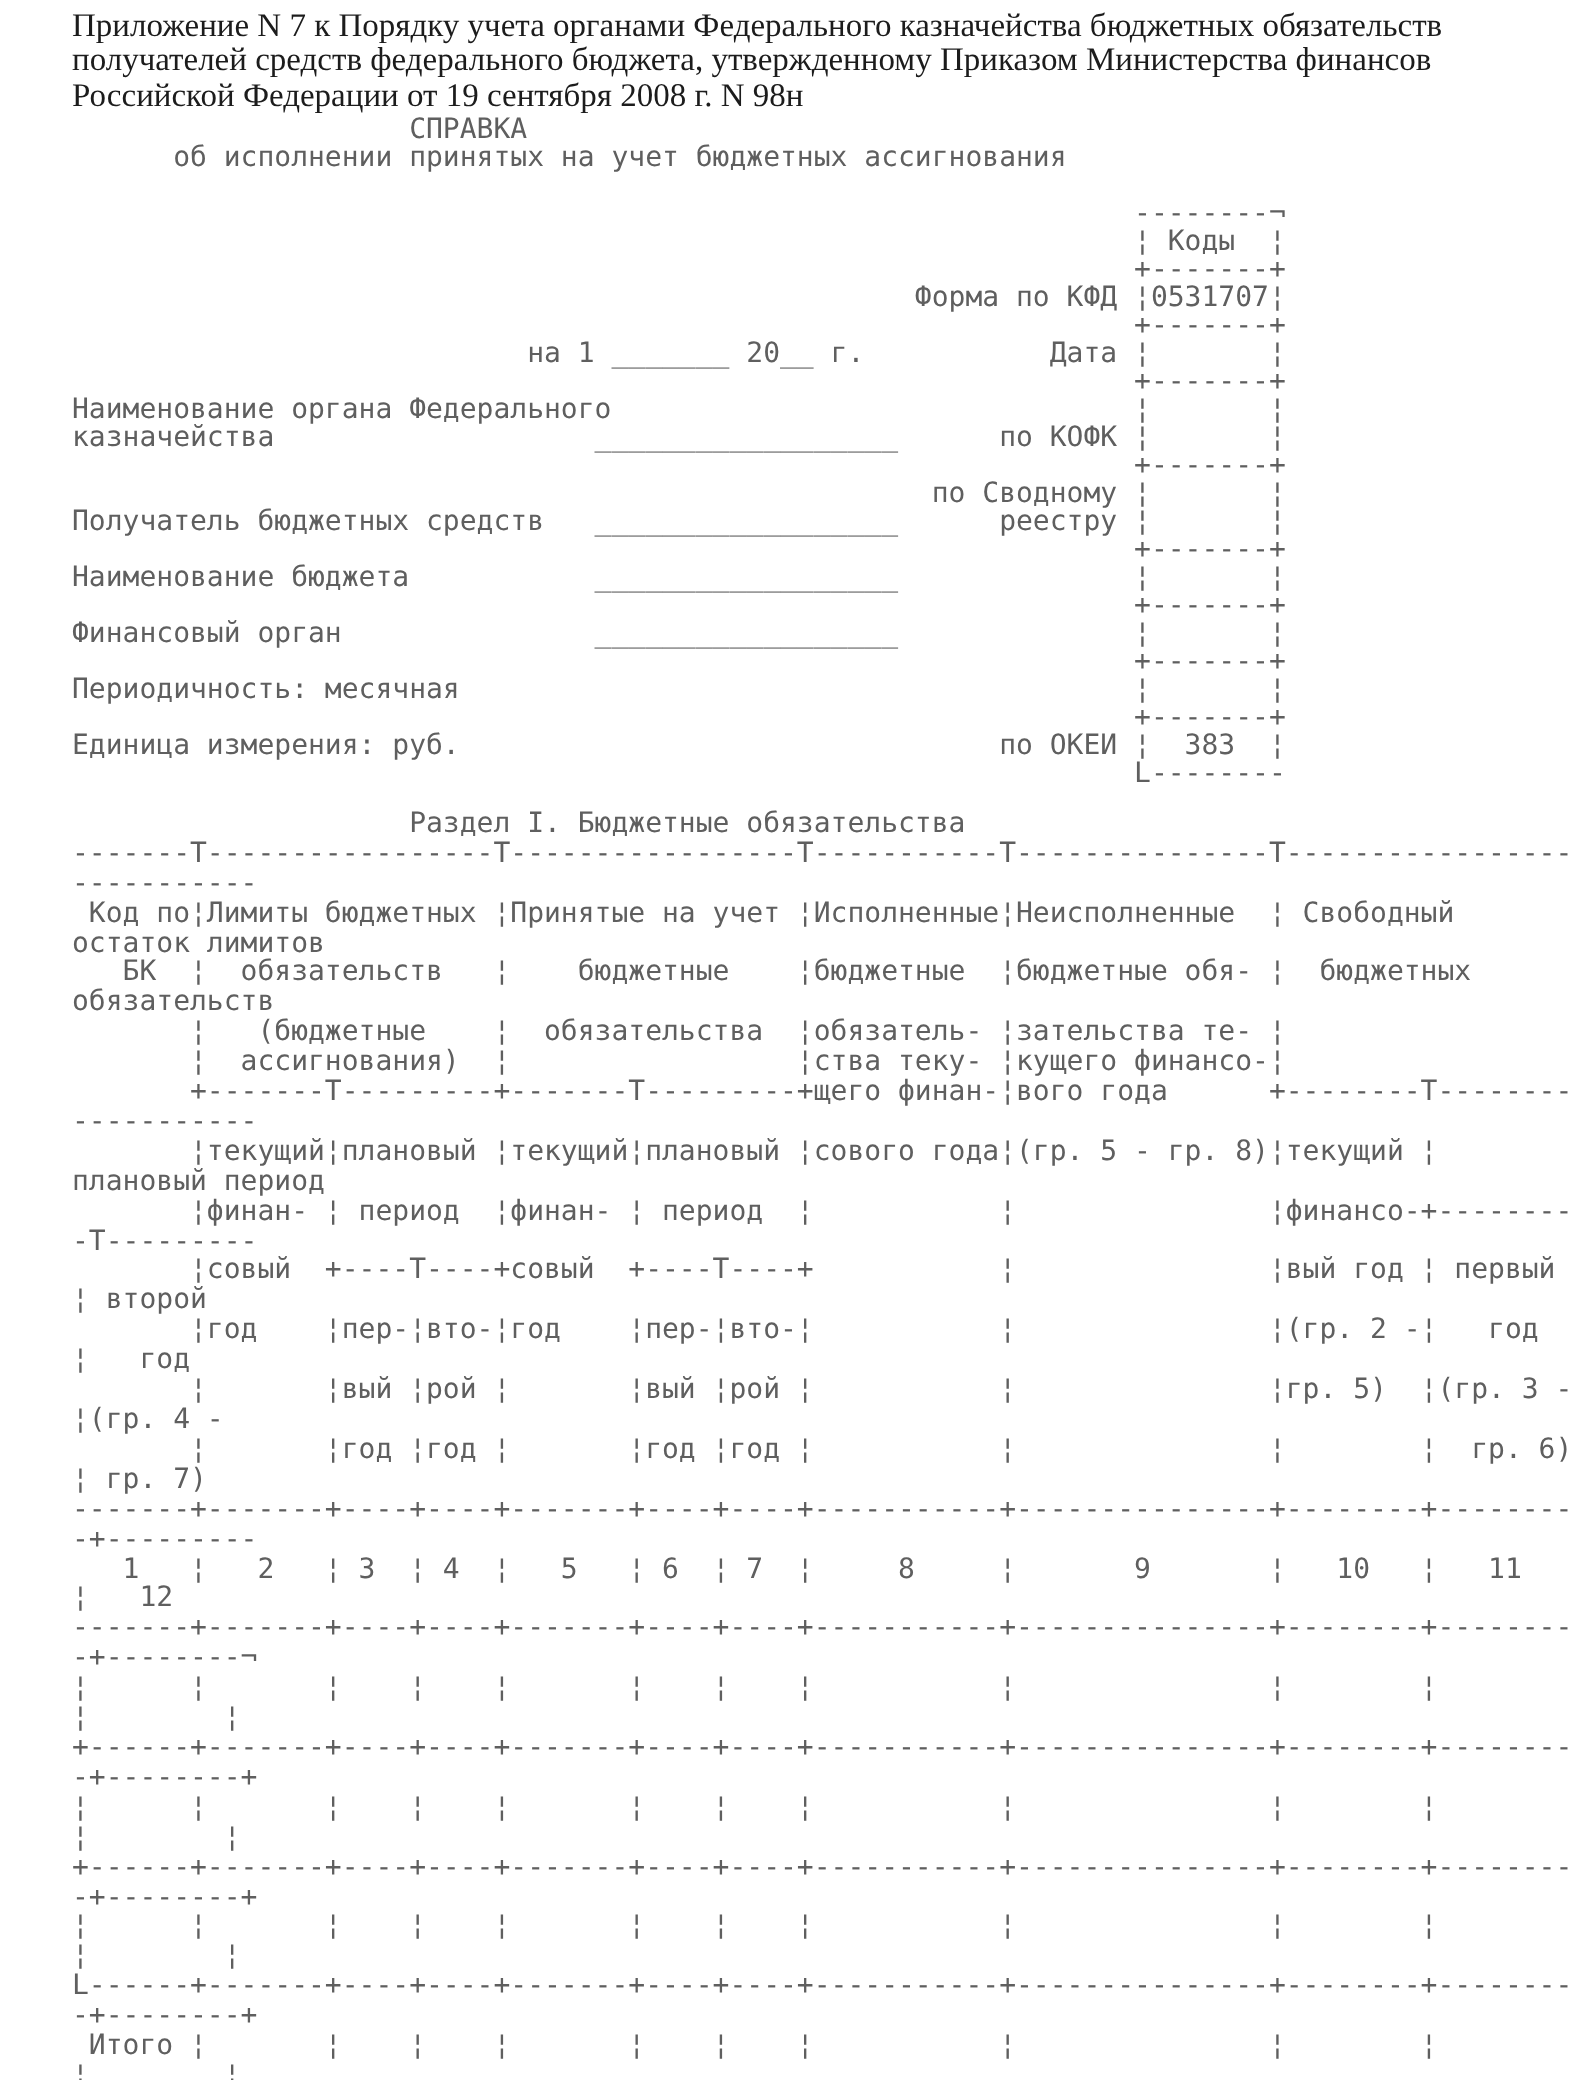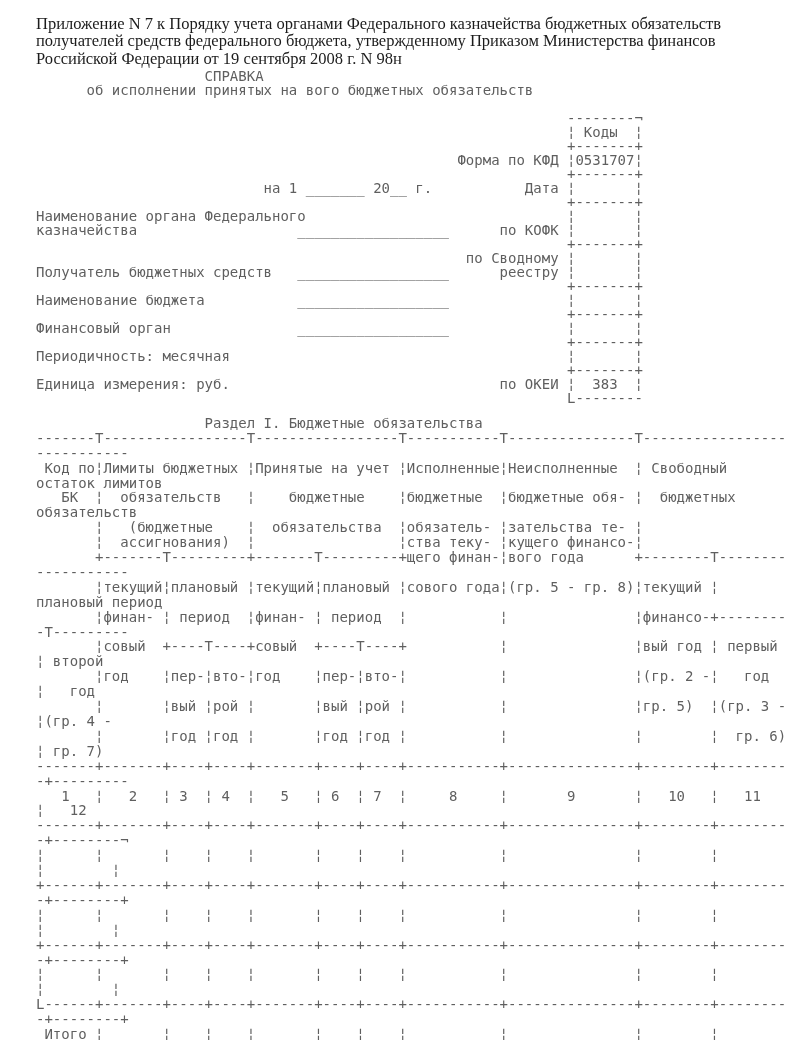--- a/index.html
+++ b/index.html
@@ -5,21 +5,21 @@
   html, body { margin: 0; padding: 0; }
   body { background: #ffffff; }
   .page {
     position: relative;
     width: 793px;
     height: 1040px;
     overflow: hidden;
     background: #ffffff;
   }
   .doc-header {
-    margin: 15px 0 0 36px;
+    margin: 4px 0 0 36px;
     width: 740px;
     font-family: "Liberation Serif", serif;
     font-size: 16.5px;
     line-height: 17.3px;
     color: #1c1c1c;
     white-space: pre-line;
   }
   pre.mono {
     margin: 0;
     padding: 0;
@@ -34,21 +34,21 @@
 </style>
 </head>
 <body>
 
 <div class="page">
   <div class="doc-header">Приложение N 7 к Порядку учета органами Федерального казначейства бюджетных обязательств
 получателей средств федерального бюджета, утвержденному Приказом Министерства финансов
 Российской Федерации от 19 сентября 2008 г. N 98н</div>
 
   <pre class="mono title-block">                    СПРАВКА
-      об исполнении принятых на вого бюджетных обязательств</pre>
+      об исполнении принятых на учет бюджетных ассигнования</pre>
 
   <pre class="mono codes-block">                                                               --------¬
                                                                ¦ Коды  ¦
                                                                +-------+
                                                   Форма по КФД ¦0531707¦
                                                                +-------+
                            на 1 _______ 20__ г.           Дата ¦       ¦
                                                                +-------+
 Наименование органа Федерального                               ¦       ¦
 казначейства                   __________________      по КОФК ¦       ¦

